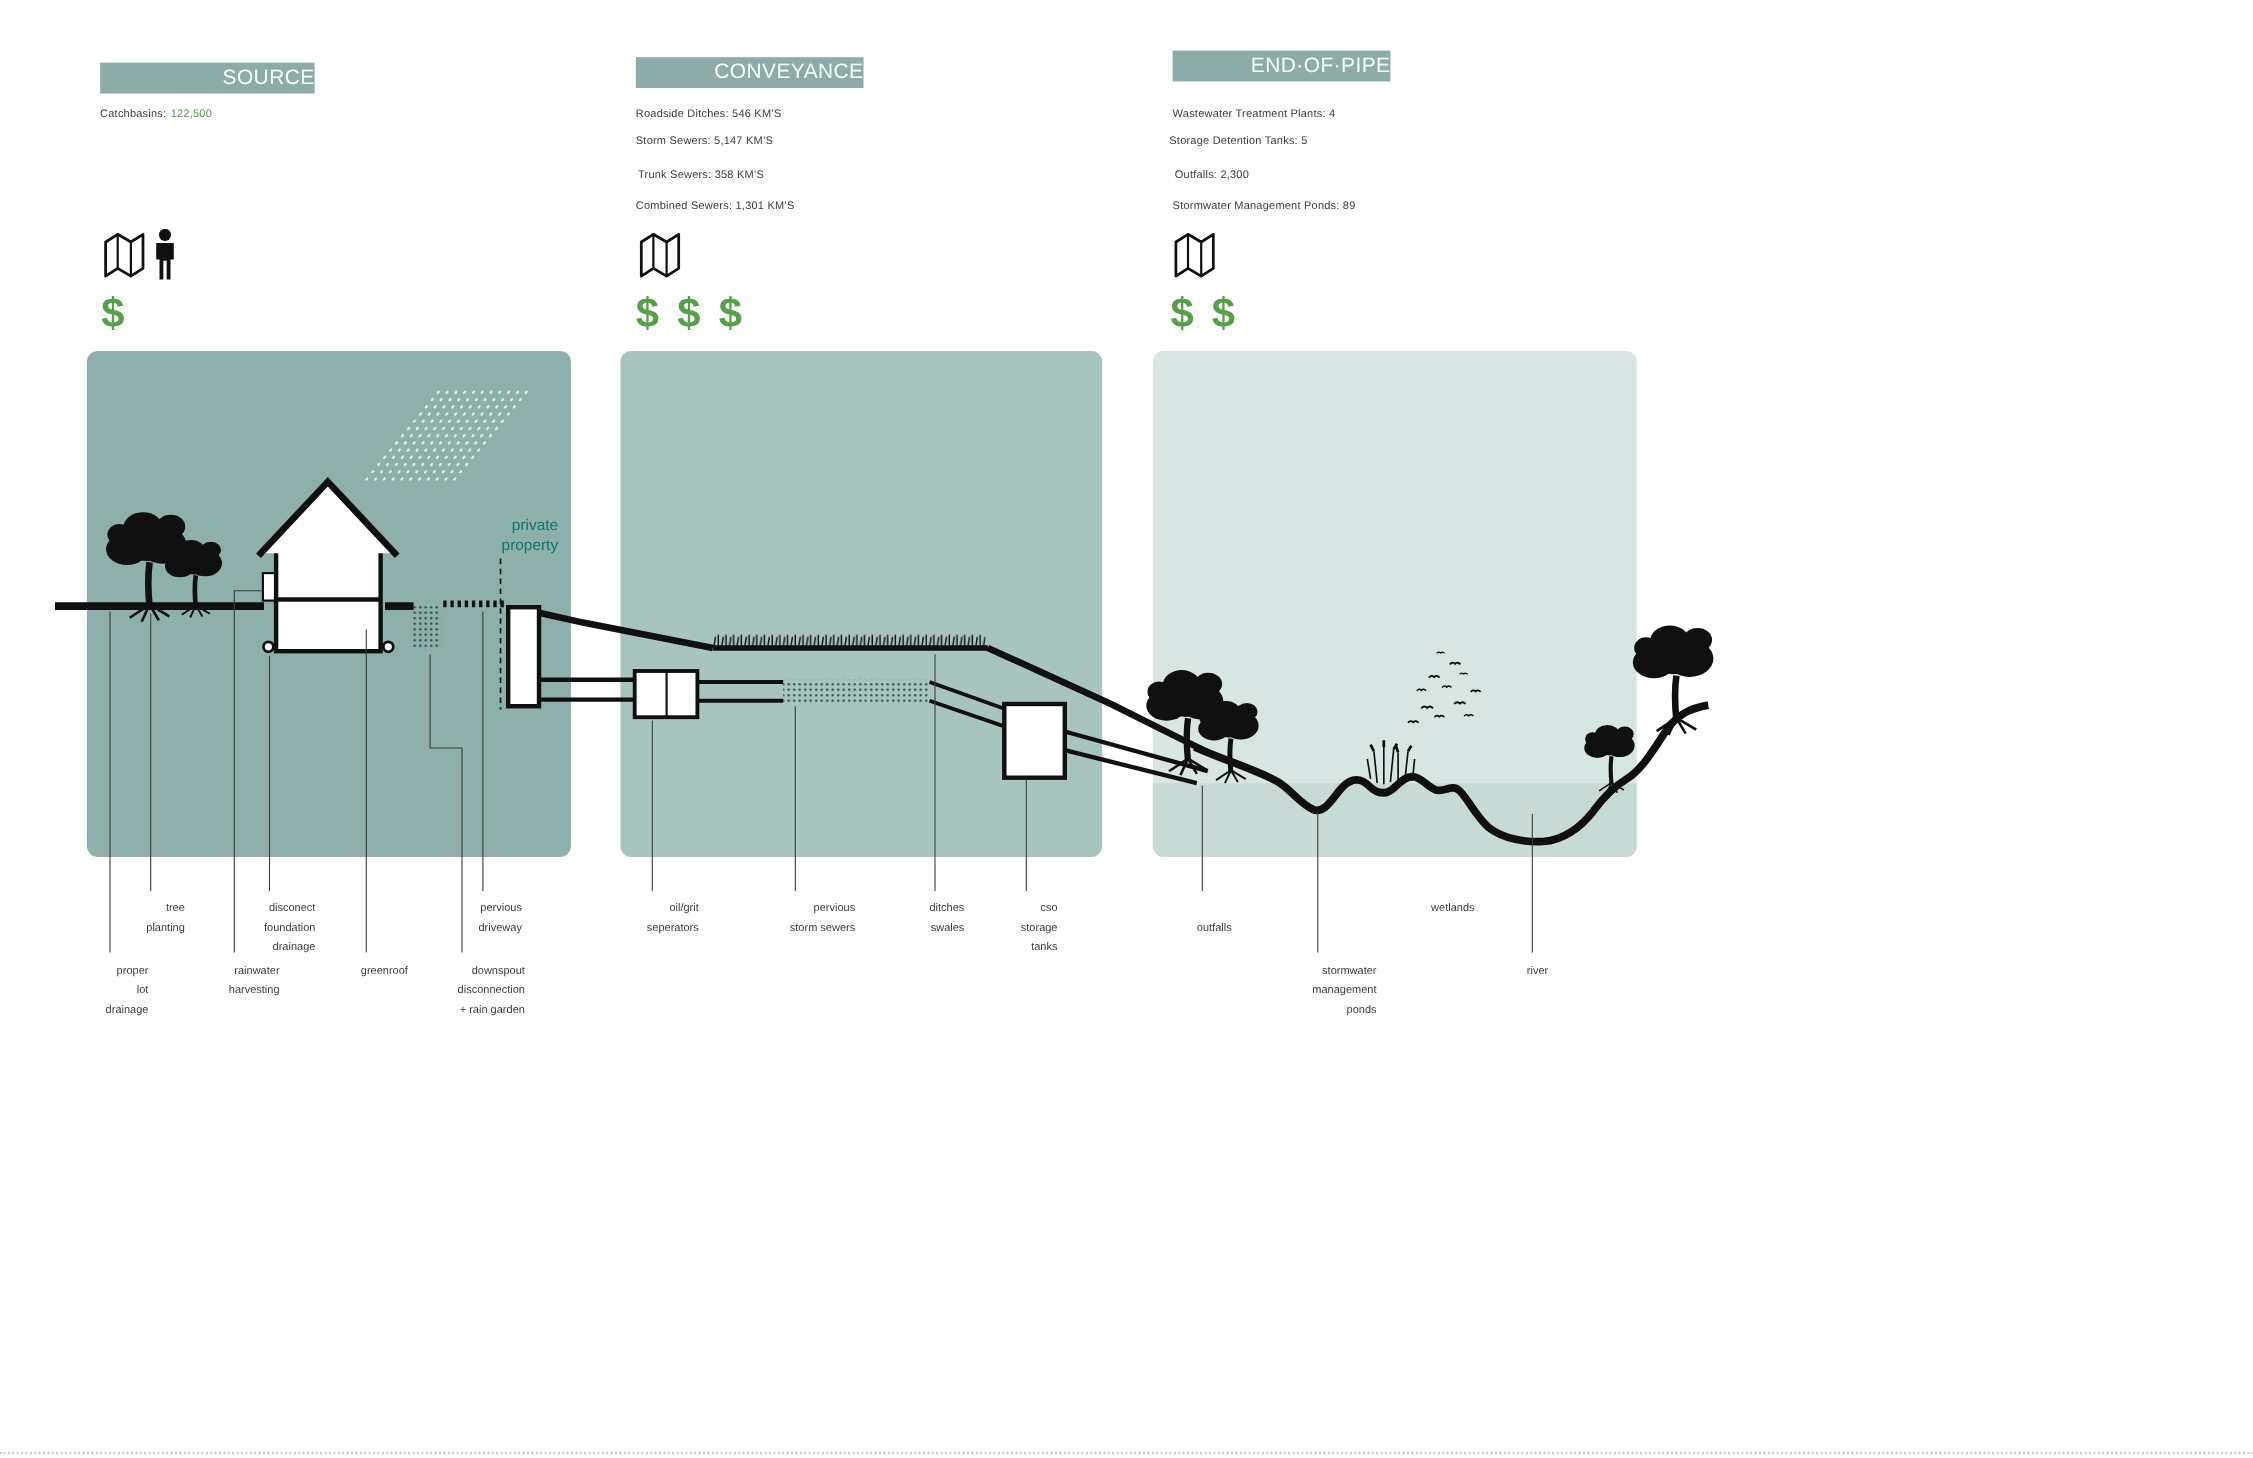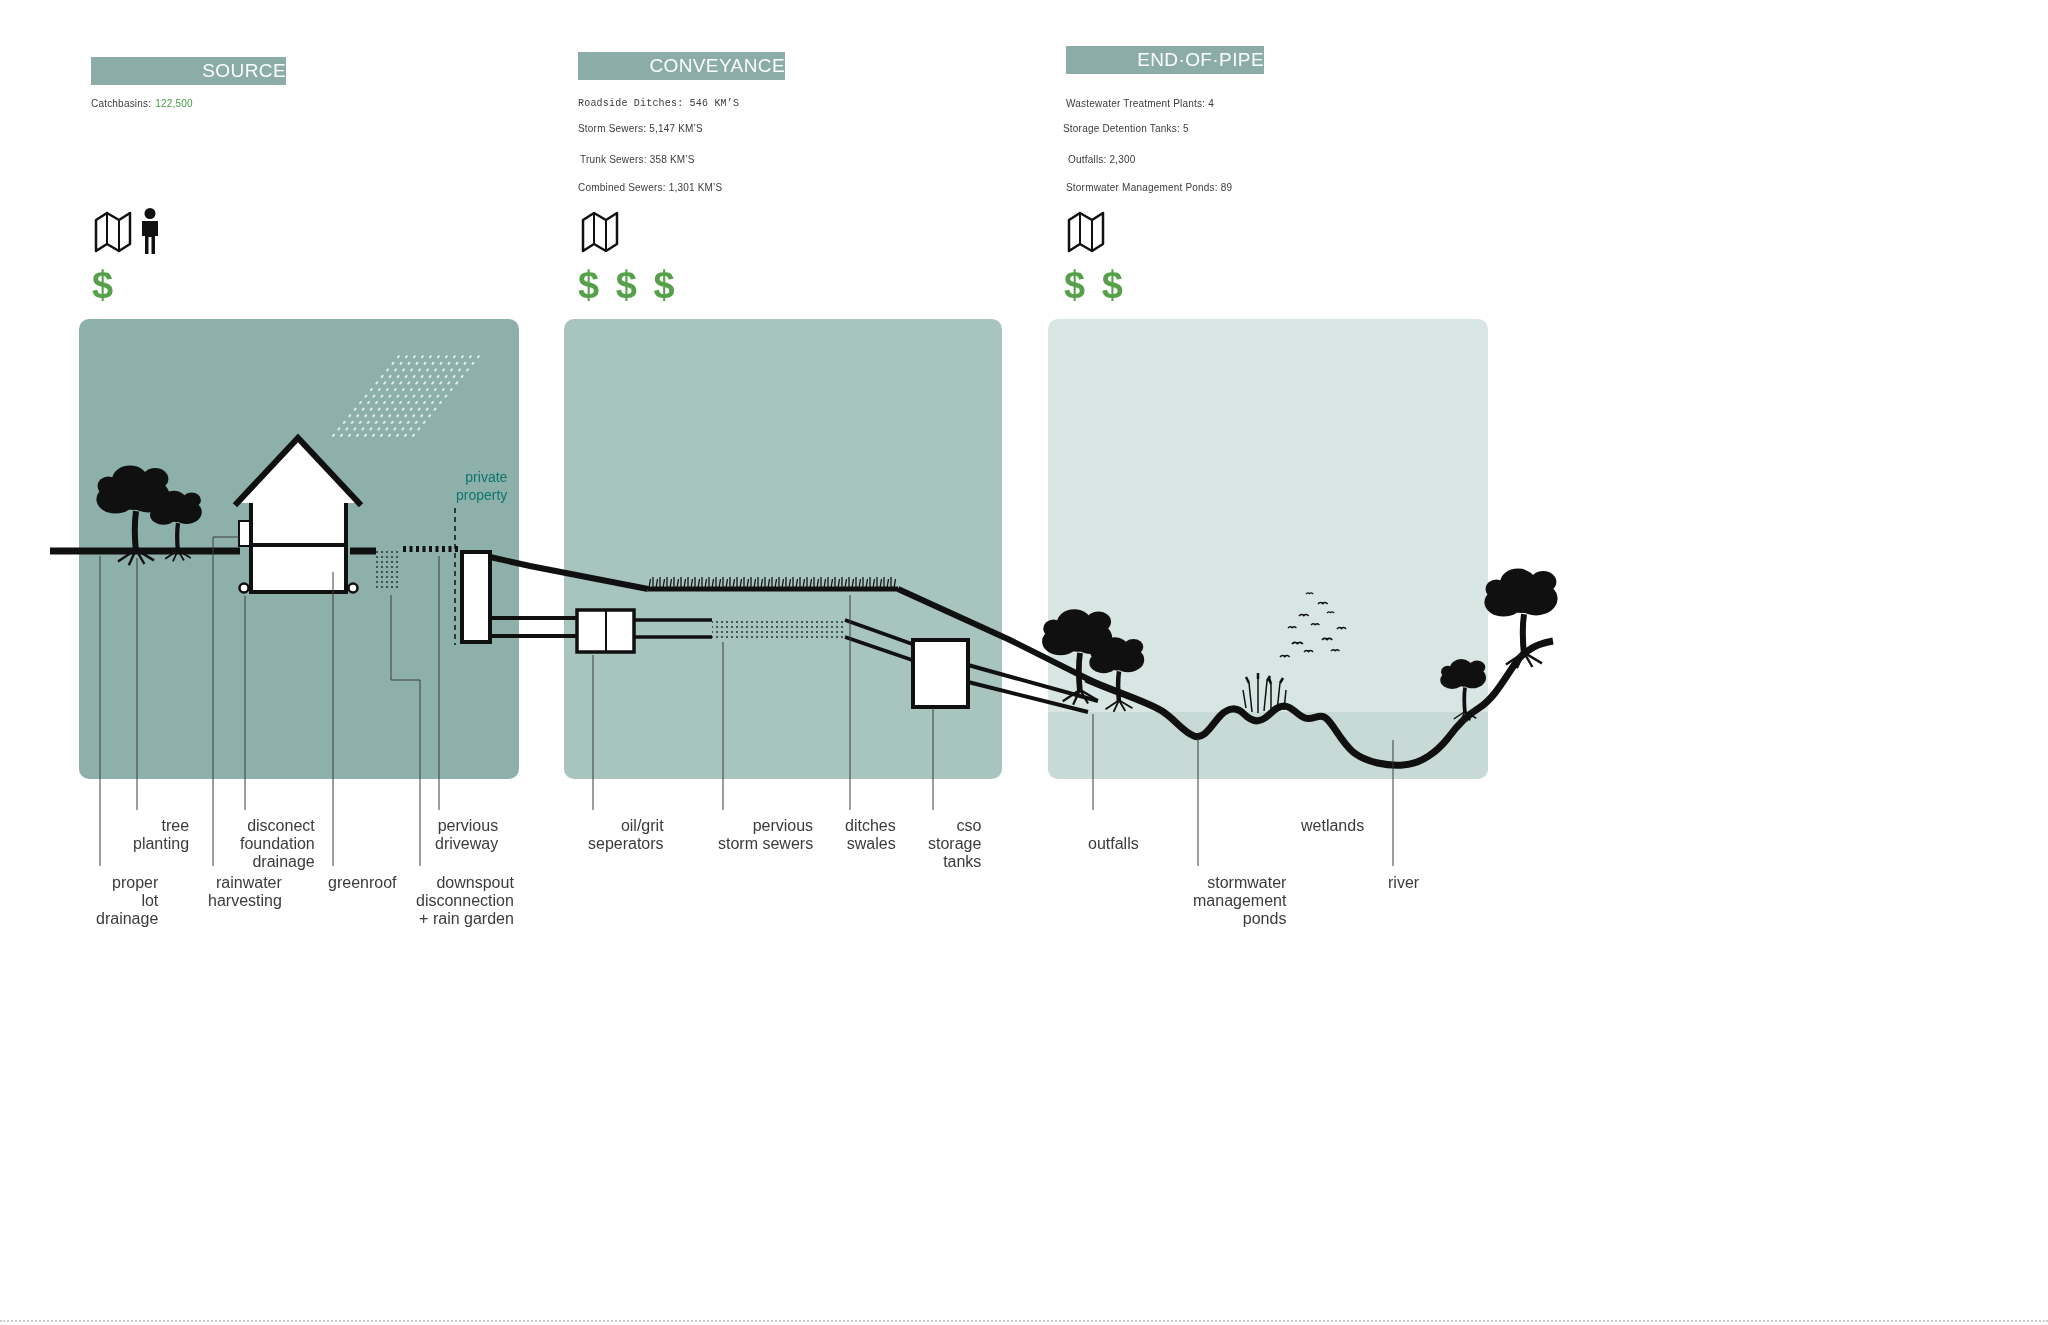--- a/index.html
+++ b/index.html
@@ -11,21 +11,21 @@
   .stat { position:absolute; font-size:10px; color:#3b3b3b; letter-spacing:0.2px; }
   .stat .green { color:#4a9a44; margin-left:4px; }
   .cost { position:absolute; font-size:38px; font-weight:700; color:#55a049;
           letter-spacing:1px; word-spacing:4px; }
   .panel { position:absolute; top:319px; height:460px; border-radius:10px; }
   .panel-source { left:79px; width:440px; background:#8db0ab; }
   .panel-conveyance { left:564px; width:438px; background:#a7c4bf; }
   .panel-endofpipe { left:1048px; width:440px; background:#d8e6e3; }
   .water { position:absolute; left:0; right:0; bottom:0; height:67px;
            background:#c7dad6; border-radius:0 0 10px 10px; }
-  .lbl { position:absolute; font-size:16px; line-height:18px; color:#3b3b3b;
+  .lbl { position:absolute; font-size:10px; line-height:18px; color:#3b3b3b;
          white-space:pre-line; }
   .ann { position:absolute; font-size:14px; line-height:18px; color:#0f766e;
          white-space:pre-line; }
   .illus { position:absolute; left:0; top:0; }
   .icon { position:absolute; }
   .bottom-edge { position:absolute; left:0; width:2048px; top:1320px;
                  border-top:2px dotted #cccccc; }
 </style>
 </head>
 <body>
@@ -33,21 +33,21 @@
 <div class="page">
 
   <div class="hdr" style="left:91px; top:57px; width:195px;">SOURCE</div>
   <div class="hdr" style="left:578px; top:52px; width:207px;">CONVEYANCE</div>
   <div class="hdr" style="left:1066px; top:46px; width:198px;">END·OF·PIPE</div>
 
   <div class="stat" style="left:91px; top:98px;">
     <span>Catchbasins:</span><span class="green">122,500</span>
   </div>
 
-  <div class="stat" style="left:578px; top:98px;font-family:Liberation Mono, monospace;">Roadside Ditches: 546 KM’S</div>
+  <div class="stat" style="left:578px; top:98px;">Roadside Ditches: 546 KM’S</div>
   <div class="stat" style="left:578px; top:123px;">Storm Sewers: 5,147 KM’S</div>
   <div class="stat" style="left:580px; top:154px;">Trunk Sewers: 358 KM’S</div>
   <div class="stat" style="left:578px; top:182px;">Combined Sewers: 1,301 KM’S</div>
 
   <div class="stat" style="left:1066px; top:98px;">Wastewater Treatment Plants: 4</div>
   <div class="stat" style="left:1063px; top:123px;">Storage Detention Tanks: 5</div>
   <div class="stat" style="left:1068px; top:154px;">Outfalls: 2,300</div>
   <div class="stat" style="left:1066px; top:182px;">Stormwater Management Ponds: 89</div>
 
   <svg class="icon" style="left:93px; top:210px;" width="40" height="44" viewBox="0 0 40 44">

